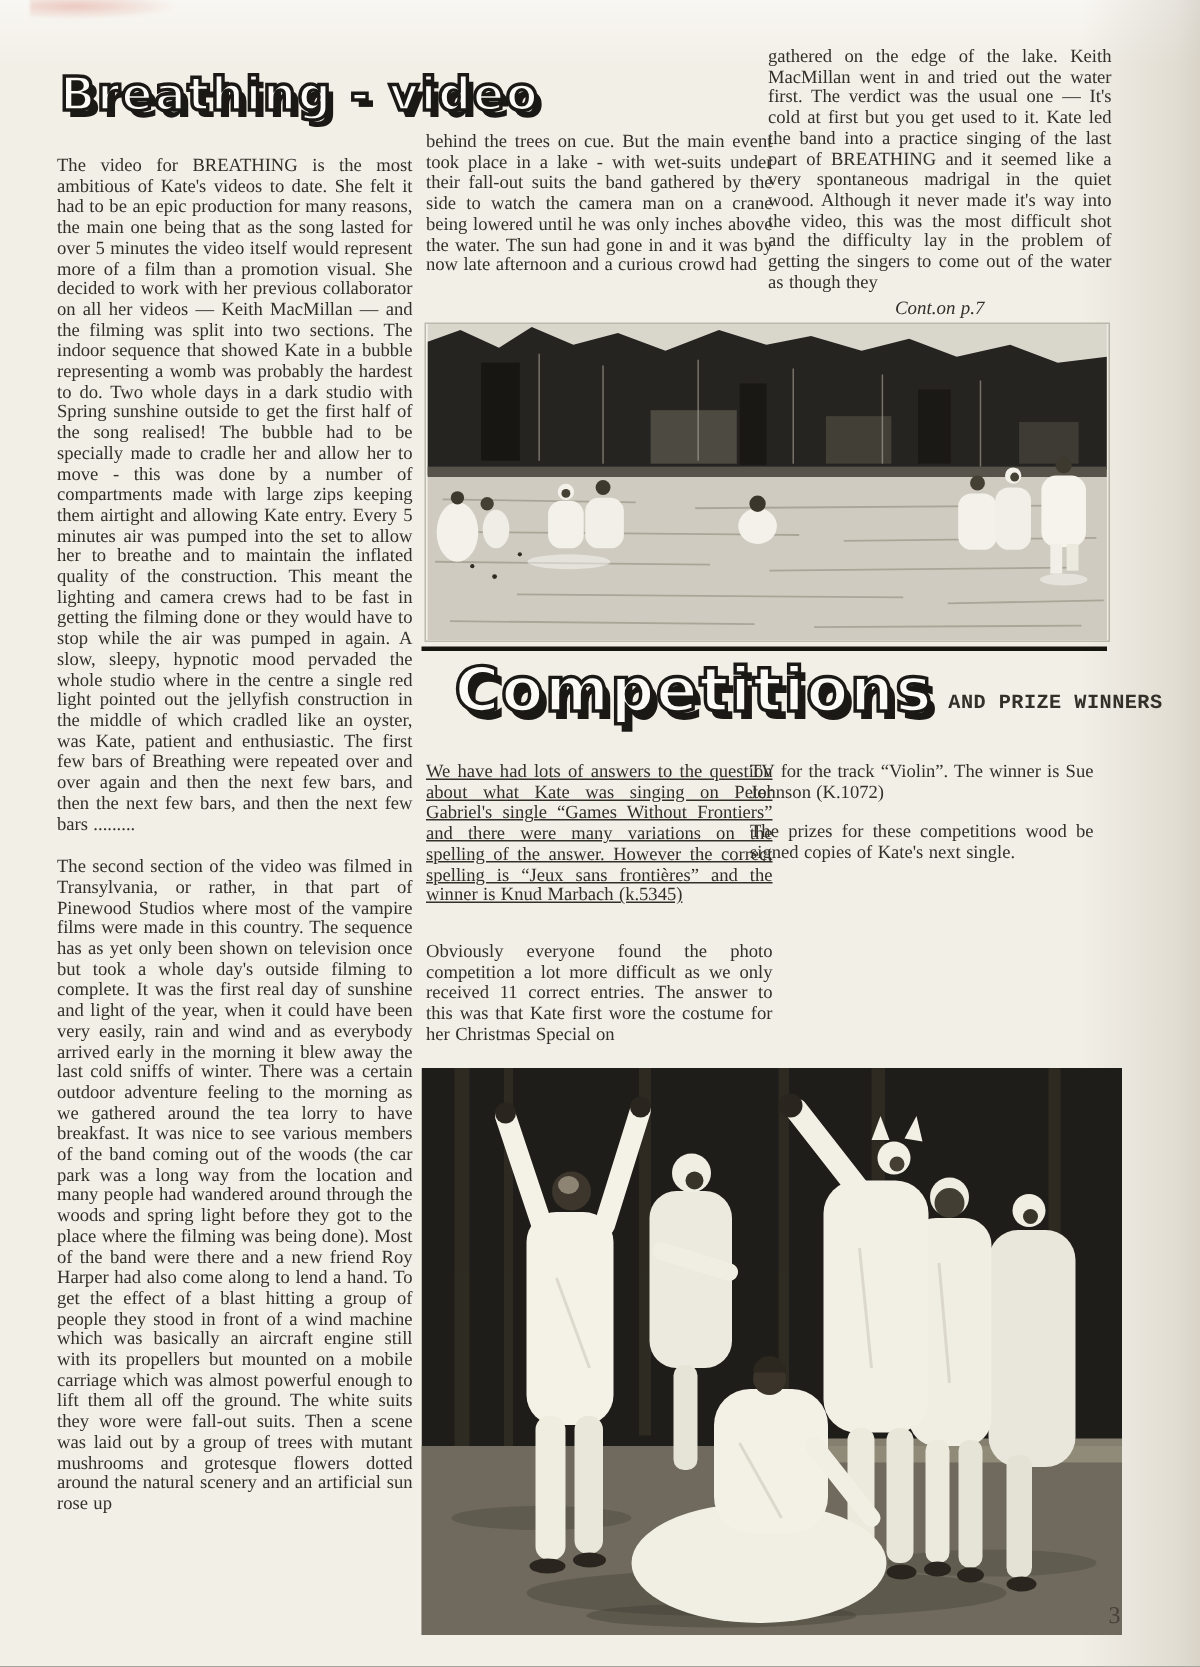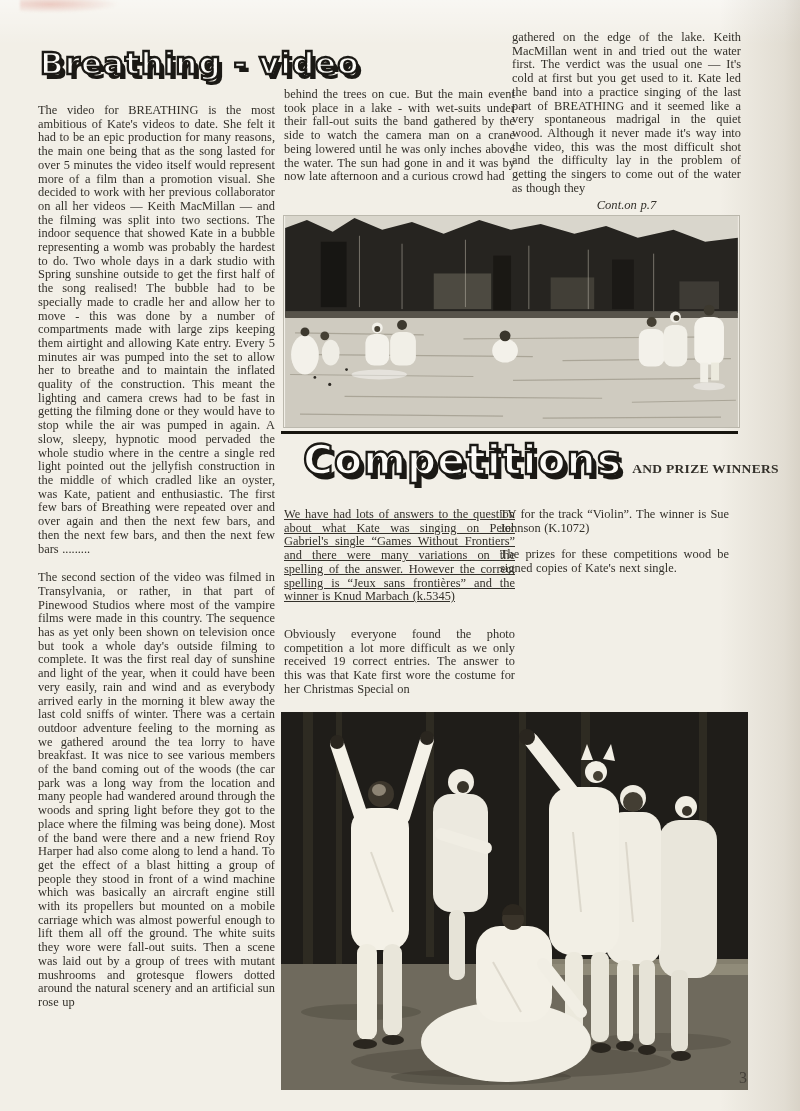--- a/index.html
+++ b/index.html
@@ -44,21 +44,21 @@
   .cont { text-align:center; font-style:italic; font-size:12.6px; margin-top:1px; }
 
   .photo { position:absolute; display:block; }
   #lake-photo  { left:283px; top:215px; width:457px; height:213px; border:1px solid rgba(90,85,70,0.35); box-sizing:border-box; }
   #group-photo { left:281px; top:712px; width:467px; height:378px; }
 
   #comp-rule { position:absolute; left:281px; top:431px; width:457px; height:3px; background:#17150f; }
   #comp-head { position:absolute; left:278px; top:436px; display:flex; align-items:flex-end;margin-left:25px; }
   #competitions-title { font-size:41px; }
   #prize-subtitle {
-    font-family:Liberation Serif, serif;
+    font-family:Liberation Mono, monospace;
     font-weight:bold; font-size:13.5px;
     margin-left:10px; margin-bottom:7px;
     letter-spacing:0.3px; white-space:nowrap;
   }
   #compA { left:284px; top:504px; width:231px; }
   #compB { left:500px; top:504px; width:229px; }
   #compA p.gap-big { margin-bottom:24px;text-decoration:underline; }
   #compB p { margin-bottom:13px; }
 
   #page-number { position:absolute; left:739px; top:1069px; font-size:16px; color:#45413a; }
@@ -150,21 +150,21 @@
 
   <div id="comp-rule"></div>
 
   <div id="comp-head">
     <h2 id="competitions-title" class="bubble" style="margin:0">Competitions</h2>
     <div id="prize-subtitle">AND PRIZE WINNERS</div>
   </div>
 
   <div id="compA" class="col">
     <p class="gap-big">We have had lots of answers to the question about what Kate was singing on Peter Gabriel's single “Games Without Frontiers” and there were many variations on the spelling of the answer. However the correct spelling is “Jeux sans frontières” and the winner is Knud Marbach (k.5345)</p>
-    <p>Obviously everyone found the photo competition a lot more difficult as we only received 19 correct entries. The answer to this was that Kate first wore the costume for her Christmas Special on</p>
+    <p>Obviously everyone found the photo competition a lot more difficult as we only received 11 correct entries. The answer to this was that Kate first wore the costume for her Christmas Special on</p>
   </div>
 
   <div id="compB" class="col">
     <p>TV for the track “Violin”. The winner is Sue Johnson (K.1072)</p>
     <p>The prizes for these competitions wood be signed copies of Kate's next single.</p>
   </div>
 
   <svg id="group-photo" class="photo" viewBox="0 0 467 378" role="img">
     <rect width="467" height="378" fill="#1f1d19"></rect>
     <g fill="#353126" opacity="0.7">

